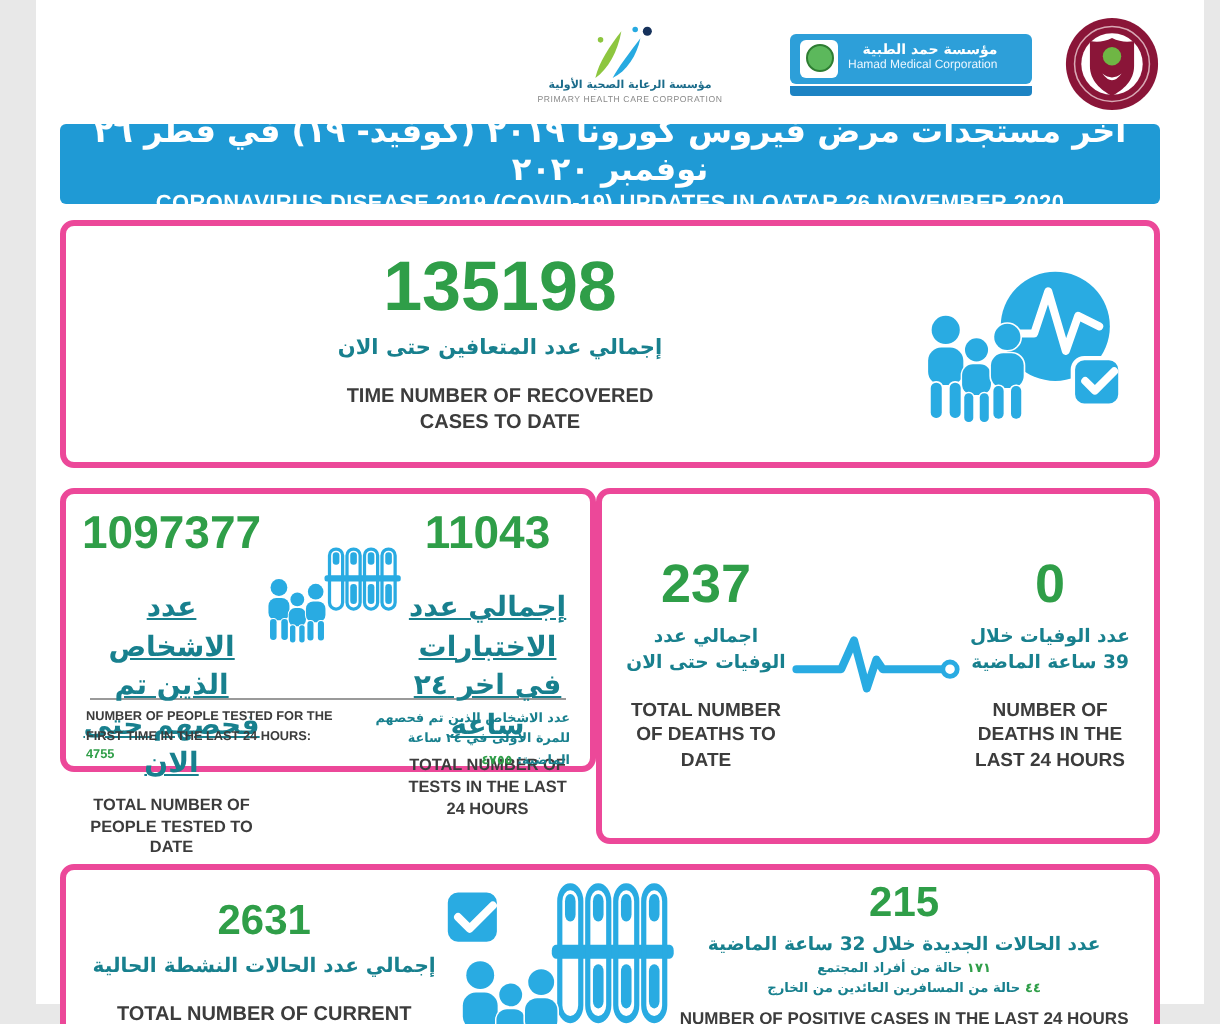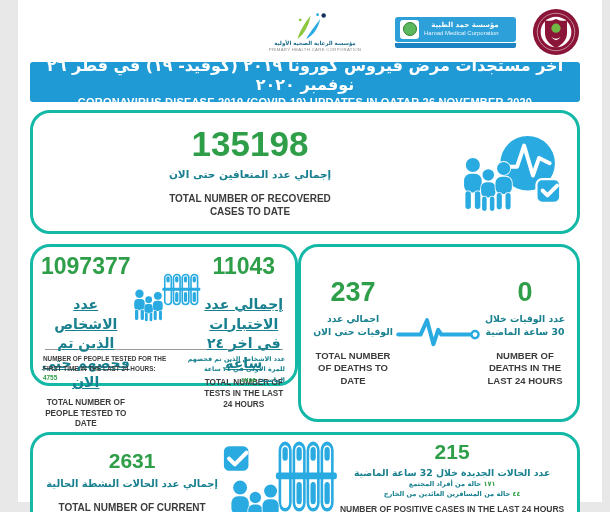--- a/index.html
+++ b/index.html
@@ -36,21 +36,21 @@
   
   .title-bar {
     background:#1f9ad5; border-radius:3px; height:40px; margin-top:2px;
     display:flex; flex-direction:column; justify-content:center; gap:2px;
     text-align:center; color:#ffffff;
   }
   .title-ar { font-size:16px; font-weight:bold; }
   .title-en { font-size:11px; font-weight:bold; letter-spacing:.2px; }
 
   
-  .box { border:3px solid #14b8a6; border-radius:20px; background:#ffffff; box-sizing:border-box;justify-content:center; }
+  .box { border:3px solid #ec4899; border-radius:7px; background:#ffffff; box-sizing:border-box;justify-content:center; }
   .stat { display:flex; flex-direction:column; align-items:center; text-align:center; }
   .num { color:#2f9e48; font-weight:bold; line-height:1; }
   .n-xl { font-size:35px; }
   .n-lg { font-size:23px; }
   .n-md { font-size:27px; }
   .n-bg { font-size:21px; }
   .ar-label { color:#18808e; font-size:10.5px; font-weight:bold; margin-top:6px; line-height:1.4; }
   .en-label { color:#3c3c3c; font-size:10px; font-weight:bold; margin-top:10px; line-height:1.3; }
   .green { color:#2f9e48; }
   .nowrap { white-space:nowrap; }
@@ -164,21 +164,21 @@
 
   <div class="title-bar">
     <div class="title-ar ar">اخر مستجدات مرض فيروس كورونا ٢٠١٩ (كوفيد- ١٩) في قطر ٢٦ نوفمبر ٢٠٢٠</div>
     <div class="title-en">CORONAVIRUS DISEASE 2019 (COVID-19) UPDATES IN QATAR 26 NOVEMBER 2020</div>
   </div>
 
   <section class="box top-box">
     <div class="stat">
       <div class="num n-xl">135198</div>
       <div class="ar-label ar nowrap">إجمالي عدد المتعافين حتى الان</div>
-      <div class="en-label">TOTAL NUMBER OF RECOVERED CASES TO DATE</div>
+      <div class="en-label">TIME NUMBER OF RECOVERED CASES TO DATE</div>
     </div>
     <svg class="icon-recovered" viewBox="0 0 125 100">
       <circle cx="78" cy="40" r="31" fill="#29abe2"></circle>
       <polyline points="53,44 66,44 74,20 84,54 91,34 103,40" fill="none" stroke="#ffffff" stroke-width="4.5" stroke-linecap="round" stroke-linejoin="round"></polyline>
       <use href="#people" transform="translate(2,22) scale(1.25)"></use>
       <rect x="88" y="58" width="27" height="27" rx="6.5" fill="#29abe2" stroke="#ffffff" stroke-width="2.5"></rect>
       <path d="M95 71 l5.5 5.5 l11 -11" fill="none" stroke="#ffffff" stroke-width="4.5" stroke-linecap="round" stroke-linejoin="round"></path>
     </svg>
   </section>
 
@@ -219,21 +219,21 @@
         <div class="num n-md">237</div>
         <div class="ar-label ar">اجمالي عدد الوفيات حتى الان</div>
         <div class="en-label">TOTAL NUMBER OF DEATHS TO DATE</div>
       </div>
       <svg class="icon-ekg" viewBox="0 0 110 50">
         <path d="M4 27 H32 L40 9 L48 39 L54 21 L58 27 H94" fill="none" stroke="#29abe2" stroke-width="5" stroke-linecap="round" stroke-linejoin="round"></path>
         <circle cx="100" cy="27" r="4.5" fill="#ffffff" stroke="#29abe2" stroke-width="3"></circle>
       </svg>
       <div class="stat">
         <div class="num n-md">0</div>
-        <div class="ar-label ar">عدد الوفيات خلال 30 ساعة الماضية</div>
+        <div class="ar-label ar">عدد الوفيات خلال 39 ساعة الماضية</div>
         <div class="en-label">NUMBER OF DEATHS IN THE LAST 24 HOURS</div>
       </div>
     </section>
   </div>
 
   <section class="box bottom-box">
     <div class="stat stat-active">
       <div class="num n-bg">2631</div>
       <div class="ar-label ar nowrap">إجمالي عدد الحالات النشطة الحالية</div>
       <div class="en-label">TOTAL NUMBER OF CURRENT ACTIVE CASES</div>

